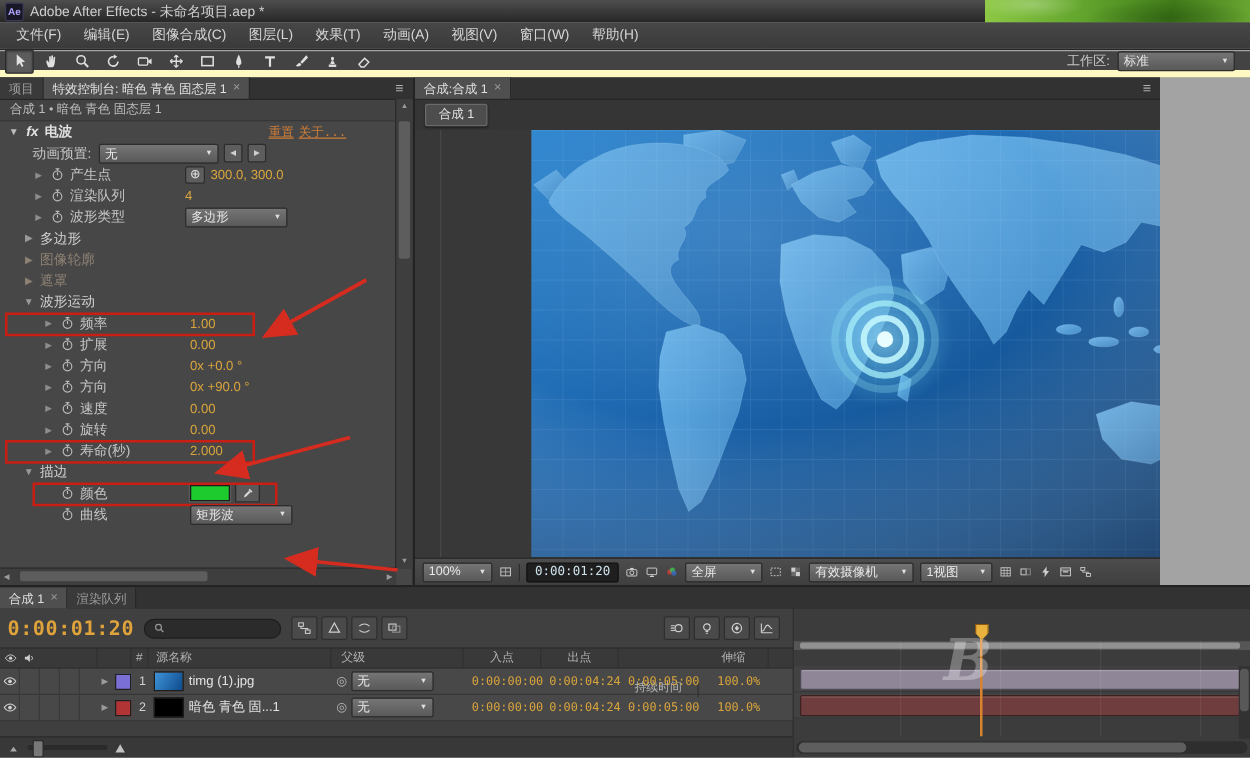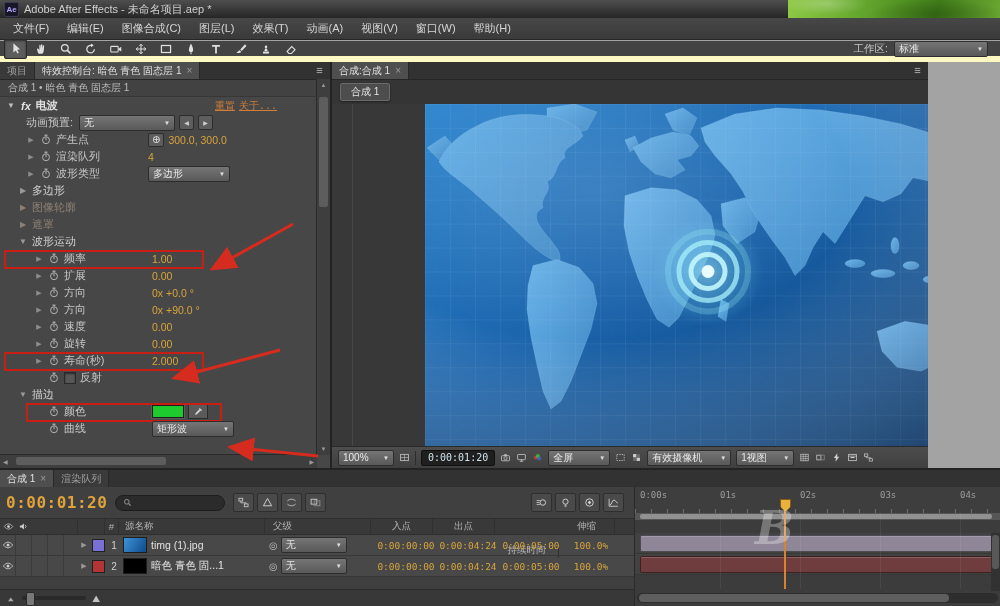--- a/index.html
+++ b/index.html
@@ -449,31 +449,20 @@
               <span class="tri sm">▶</span>
               <span class="sw"><svg viewBox="0 0 16 16">
                   <circle cx="8" cy="9" r="4.6" fill="none" stroke="#bdbdbd" stroke-width="1.2"></circle>
                   <line x1="8" y1="9" x2="8" y2="5.6" stroke="#bdbdbd" stroke-width="1.2"></line>
                   <line x1="6" y1="2.2" x2="10" y2="2.2" stroke="#bdbdbd" stroke-width="1.4"></line>
                   <line x1="8" y1="2.2" x2="8" y2="4" stroke="#bdbdbd" stroke-width="1.2"></line>
                 </svg></span>
               <span class="lbl">寿命(秒)</span>
               <span class="val">2.000</span>
             </div>
-            <div class="erow lvl2">
-              <span class="tri sm"></span>
-              <span class="sw"><svg viewBox="0 0 16 16">
-                  <circle cx="8" cy="9" r="4.6" fill="none" stroke="#bdbdbd" stroke-width="1.2"></circle>
-                  <line x1="8" y1="9" x2="8" y2="5.6" stroke="#bdbdbd" stroke-width="1.2"></line>
-                  <line x1="6" y1="2.2" x2="10" y2="2.2" stroke="#bdbdbd" stroke-width="1.4"></line>
-                  <line x1="8" y1="2.2" x2="8" y2="4" stroke="#bdbdbd" stroke-width="1.2"></line>
-                </svg></span>
-              <span class="cbox"></span>
-              <span class="lbl">反射</span>
-            </div>
             <div class="erow lvl0">
               <span class="tri">▼</span>
               <span class="grp">描边</span>
             </div>
             <div class="erow lvl2 hl hlw">
               <span class="tri sm"></span>
               <span class="sw"><svg viewBox="0 0 16 16">
                   <circle cx="8" cy="9" r="4.6" fill="none" stroke="#bdbdbd" stroke-width="1.2"></circle>
                   <line x1="8" y1="9" x2="8" y2="5.6" stroke="#bdbdbd" stroke-width="1.2"></line>
                   <line x1="6" y1="2.2" x2="10" y2="2.2" stroke="#bdbdbd" stroke-width="1.4"></line>
@@ -905,27 +894,20 @@
             </span>
           <span class="icon small">
               <svg viewBox="0 0 16 16">
                 <path d="M2 13 L7.5 3.5 L13 13 Z" fill="#c2c2c2"></path>
               </svg>
             </span>
         </div>
       </div>
 
       <div class="tl-right" id="tl-right">
-        <div class="ruler" id="tl-ruler">
-            <span class="rtick" style="left: 5px;">0:00s</span>
-            <span class="rtick" style="left: 85px;">01s</span>
-            <span class="rtick" style="left: 165px;">02s</span>
-            <span class="rtick" style="left: 245px;">03s</span>
-            <span class="rtick" style="left: 325px;">04s</span>
-          </div>
         <div class="warea">
             <span class="wbar"></span>
           </div>
         <div class="barrows" id="tl-barrows">
             <div class="brow">
               <div class="layer-bar" style="background: rgb(143, 135, 152);"></div>
             </div>
             <div class="brow">
               <div class="layer-bar" style="background: rgb(111, 61, 61);"></div>
             </div>

